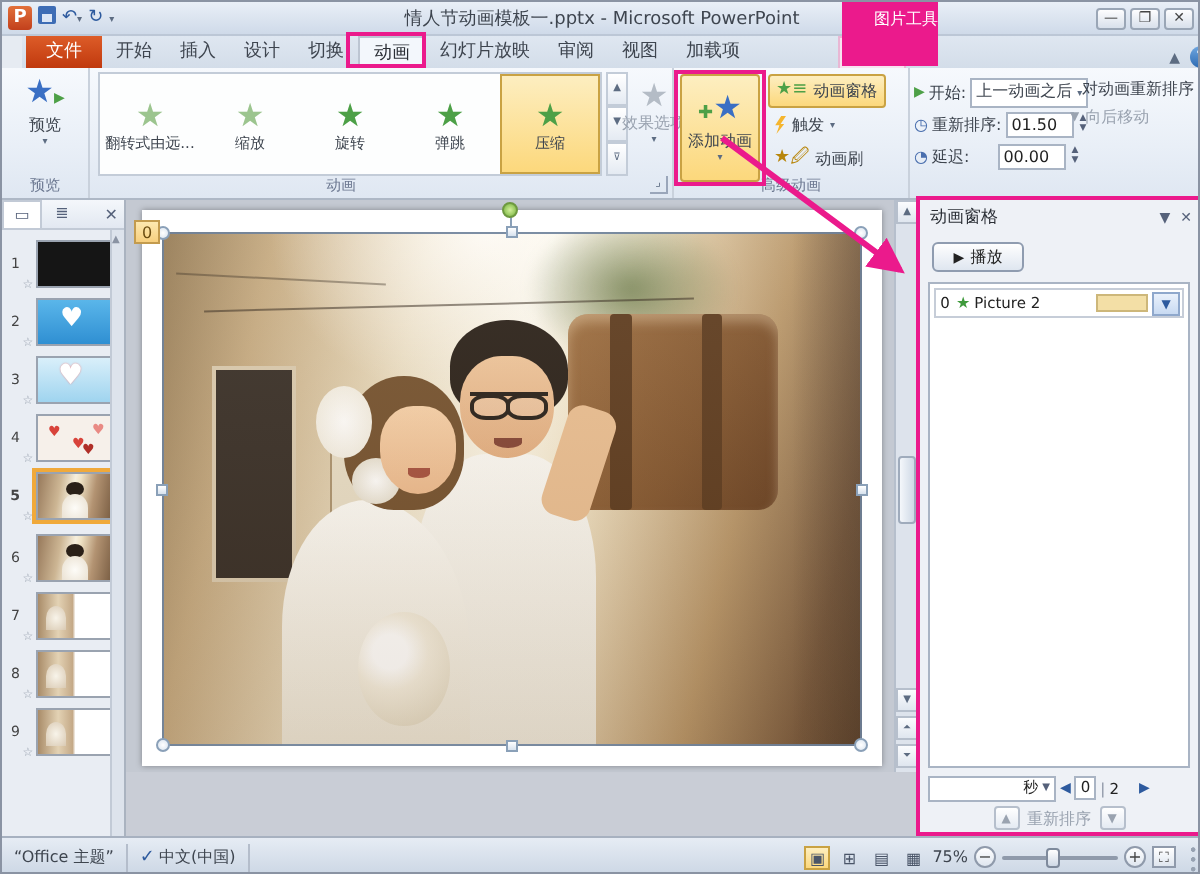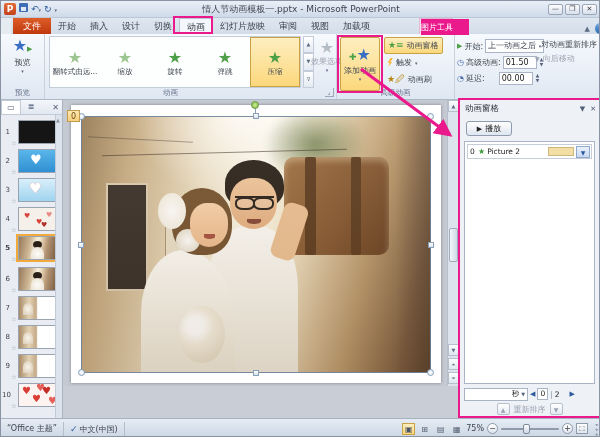--- a/index.html
+++ b/index.html
@@ -17,21 +17,21 @@
   
   #titlebar{position:absolute;left:0;top:0;width:600px;height:17px;background:linear-gradient(#e9eff7,#cfdae9);border-bottom:1px solid #bcc7d6;display:flex;align-items:center;font-size:9px;color:#3e454f;}
   .qat{display:flex;align-items:center;gap:3px;padding-left:3px;}
   .ppt-logo{width:12px;height:12px;background:linear-gradient(#e2703a,#c2401c);color:#fff;font-size:9px;font-weight:bold;text-align:center;line-height:12px;border-radius:2px;}
   .qat-btn{font-size:9px;color:#2d5a9e;line-height:12px;}
   .save-ico{display:inline-block;width:9px;height:9px;background:#3e6db5;border-radius:1px;position:relative;}
   .save-ico:after{content:"";position:absolute;left:2px;top:4px;width:5px;height:4px;background:#dce6f5;}
   #title-text{position:absolute;left:0;right:0;text-align:center;pointer-events:none;}
   .win-ctrls{margin-left:auto;display:flex;gap:2px;padding-right:4px;z-index:5;}
   .win-btn{width:15px;height:11px;border:1px solid #9aa6b6;border-radius:2px;background:linear-gradient(#fdfdfe,#d8e0eb);font-size:7px;line-height:9px;text-align:center;color:#444;}
-  #ctx-group{position:absolute;left:420px;top:18px;width:48px;height:16px;background:var(--pink);color:#fff;font-size:8px;text-align:left;line-height:17px;z-index:4;}
+  #ctx-group{position:absolute;left:420px;top:0;width:48px;height:32px;background:var(--pink);color:#fff;font-size:8px;text-align:right;line-height:17px;z-index:4;}
 
   
   #tabrow{position:absolute;left:10px;top:17px;width:600px;height:16px;background:linear-gradient(#dfe7f1,#d3dde9);display:flex;align-items:flex-end;font-size:9px;color:#3e454f;}
   .rtab{padding:0 7px;height:16px;line-height:16px;}
   .rtab.file{background:linear-gradient(#dd5c28,#c0390e);color:#fff;margin-left:2px;padding:0 10px;}
   .rtab.active{background:#f3f7fc;border:1px solid #bcc5d2;border-bottom:none;color:#2b2f36;}
   .rtab.fmt{background:#f7e3ef;border:1px solid #e8b7d4;border-bottom:none;margin-left:42px;font-weight:bold;}
   .tab-right{margin-left:auto;display:flex;align-items:center;gap:5px;padding-right:5px;}
   .collapse-ico{font-size:7px;color:#5d6c82;}
   .help-ico{width:11px;height:11px;border-radius:50%;background:linear-gradient(#6fa7e0,#2d6ab2);color:#fff;font-size:8px;font-weight:bold;text-align:center;line-height:11px;}
@@ -300,21 +300,21 @@
 
     <div class="rgroup" style="left:454px;width:146px;border-right:none;">
       <div style="position:absolute;left:2px;top:4px;">
         <div class="timrow">
           <span class="mini-ico" style="color:#4da047;font-size:7px;">▶</span>
           <span>开始:</span>
           <span style="border:1px solid #a9b4c4;background:#fff;padding:0 2px;line-height:12px;white-space:nowrap;"><span>上一动画之后</span> <span class="ddarrow">▾</span></span>
         </div>
         <div class="timrow">
           <span class="mini-ico" style="color:#4a6fae;font-size:8px;">◷</span>
-          <span>高级动画:</span>
+          <span>重新排序:</span>
           <span class="spinbox">01.50</span>
           <span class="spin-ud">▲<br>▼</span>
         </div>
         <div class="timrow">
           <span class="mini-ico" style="color:#4a6fae;font-size:8px;">◔</span>
           <span>延迟:</span>
           <span class="spinbox" style="margin-left:12px;">00.00</span>
           <span class="spin-ud">▲<br>▼</span>
         </div>
       </div>
@@ -374,25 +374,20 @@
       </div>
       <div class="thumbrow" style="top:223px;">
         <span class="tnum">8</span>
           <span class="tstar">☆</span>
           <span class="thumb tsplit"></span>
       </div>
       <div class="thumbrow" style="top:252px;">
         <span class="tnum">9</span>
           <span class="tstar">☆</span>
           <span class="thumb tsplit"></span>
-      </div>
-      <div class="thumbrow" style="top:281px;">
-        <span class="tnum">10</span>
-          <span class="tstar">☆</span>
-          <span class="thumb t10"></span>
       </div>
       <div class="lp-scroll"></div>
     </div>
 
     <div id="slidearea">
       <div id="slide">
         <div id="photo">
           <div class="ph ph-sky"></div>
           <div class="ph ph-foliage"></div>
           <div class="ph ph-wire"></div>

